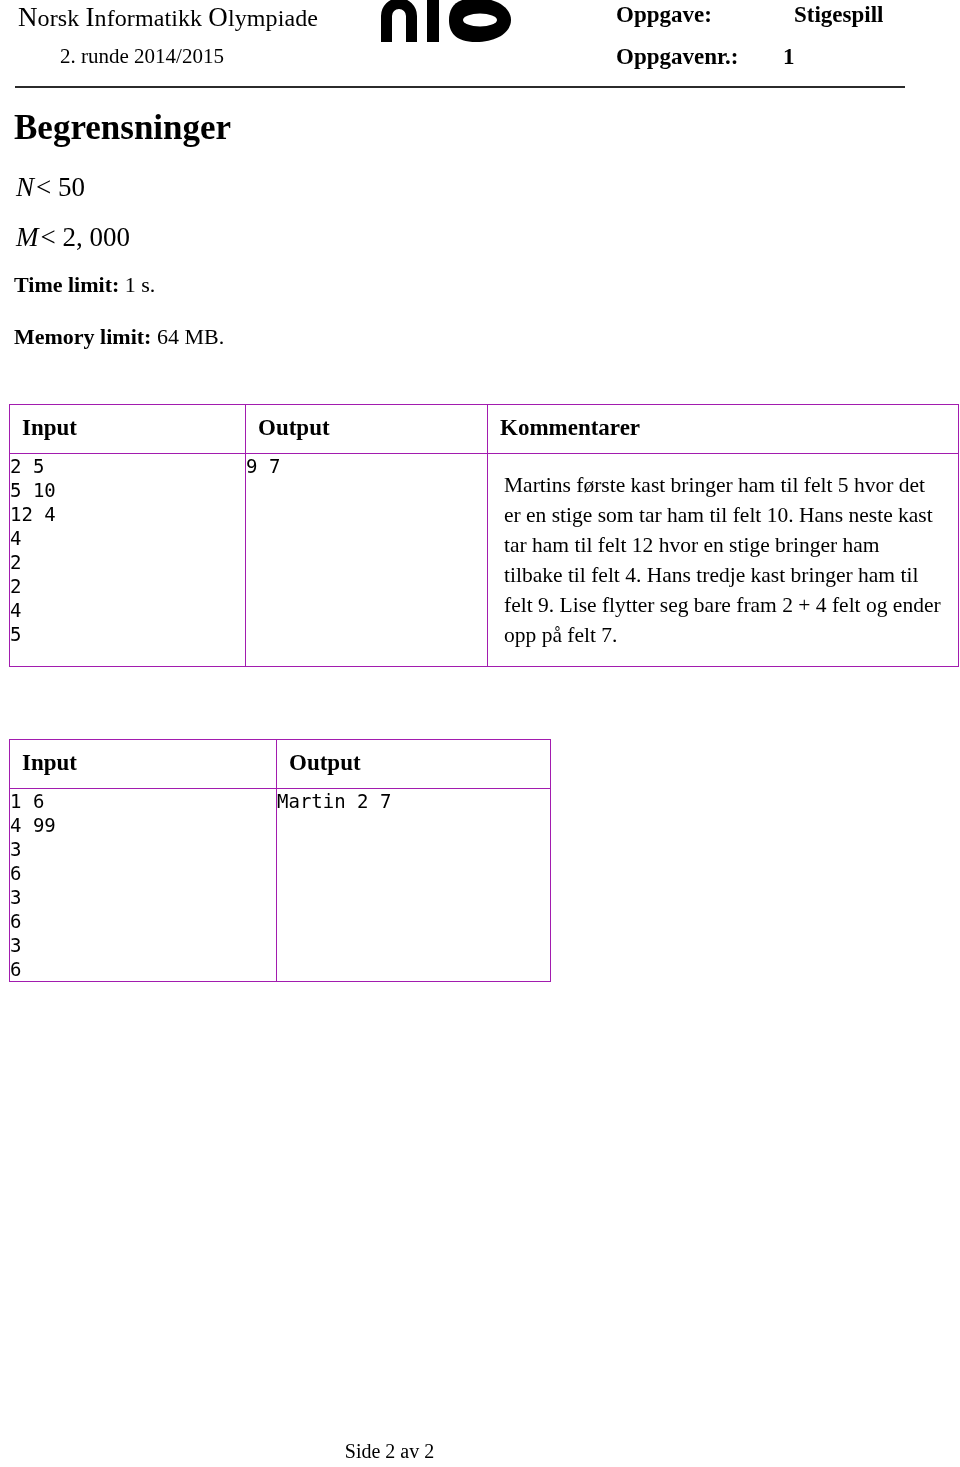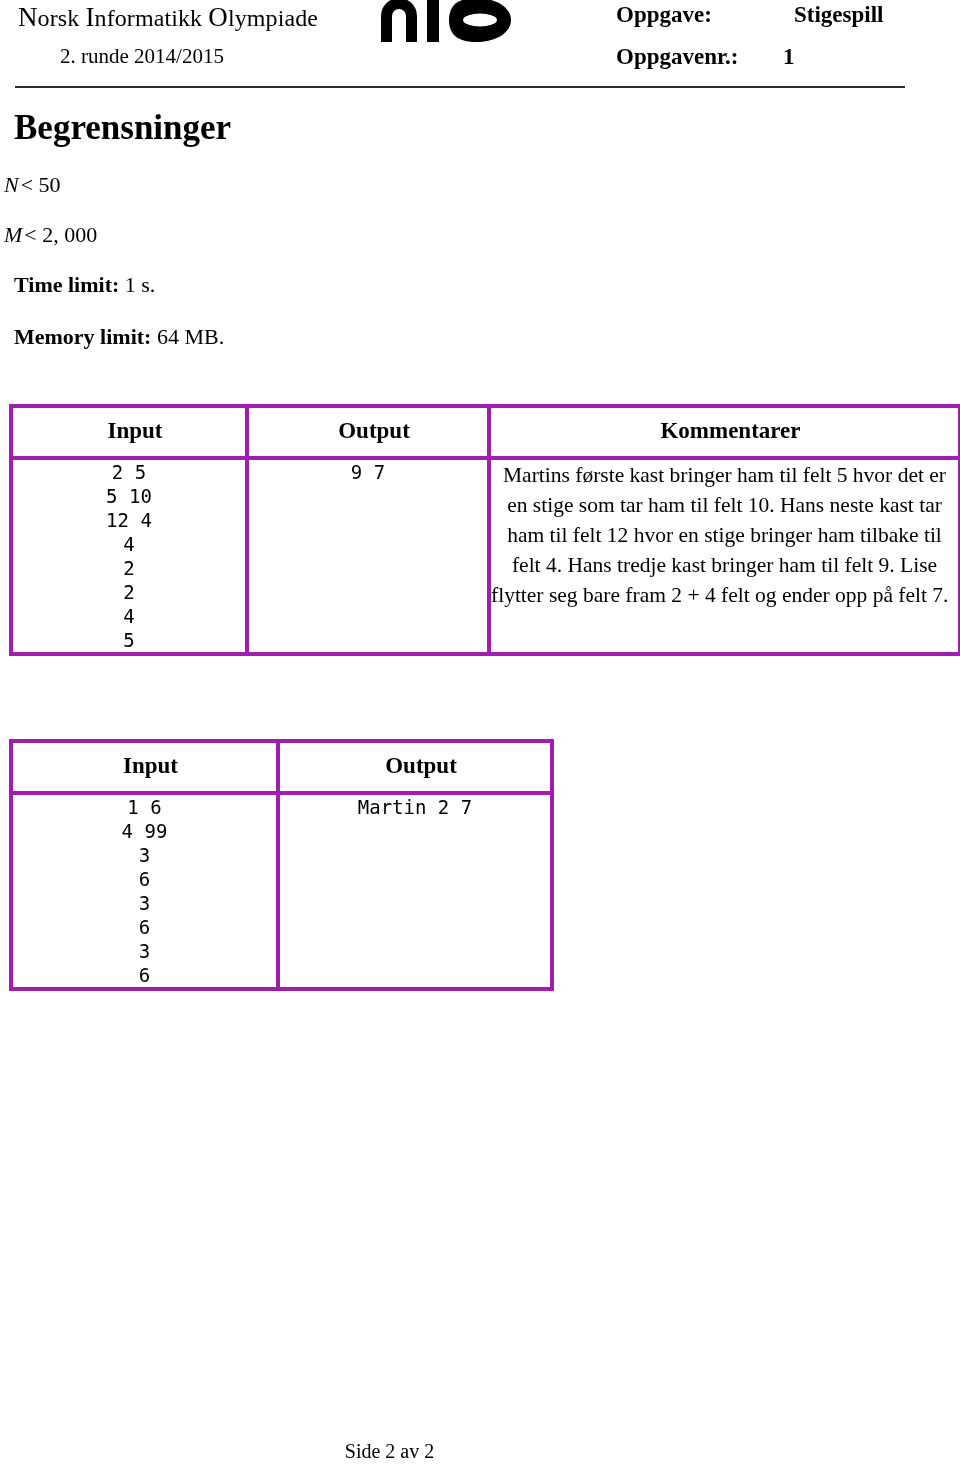--- a/index.html
+++ b/index.html
@@ -86,22 +86,22 @@
   
   #section-title {
     position: absolute;
     left: 14px; top: 108px;
     font-size: 35px;
     font-weight: bold;
     white-space: nowrap;
   }
   .constraint {
     position: absolute;
-    left: 4px;
-    font-size: 22px;
+    left: 16px;
+    font-size: 27px;
     white-space: nowrap;
   }
   .constraint .mvar {
     font-style: italic;
     font-family: "Liberation Serif", "DejaVu Serif", serif;
     padding-right: 2px;
   }
   #constraint-n { top: 172px; }
   #constraint-m { top: 222px; }
 
@@ -115,25 +115,25 @@
   #time-limit { top: 272px; }
   #memory-limit { top: 324px; }
 
   
   .ex-table {
     position: absolute;
     border-collapse: collapse;
     table-layout: fixed;
   }
   .ex-table td, .ex-table th {
-    border: 4px solid #a21caf;
+    border: 1px solid #a21caf;
     vertical-align: top;
     padding: 0;
     margin: 0;
-    text-align: center;
+    text-align: left;
   }
   .ex-table .hdr-cell {
     font-size: 23px;
     font-weight: bold;
     padding: 8px 0 10px 12px;
     height: 30px;
     line-height: 30px;
   }
   .mono-cell {
     font-family: "DejaVu Sans Mono", "Liberation Mono", monospace;
@@ -143,21 +143,21 @@
     white-space: pre;
   }
   .prose-cell {
     font-size: 21.5px;
     line-height: 30px;
     padding: 9px 12px 10px 12px;
     text-align: justify;
     text-align-last: left;
     hyphens: manual;
   }
-  .prose-cell p { margin: 0; }
+  .prose-cell p { margin: 16px; }
 
   #table-examples-1 {
     left: 9px;
     top: 404px;
     width: 949px;
   }
   #table-examples-2 {
     left: 9px;
     top: 739px;
     width: 541px;

